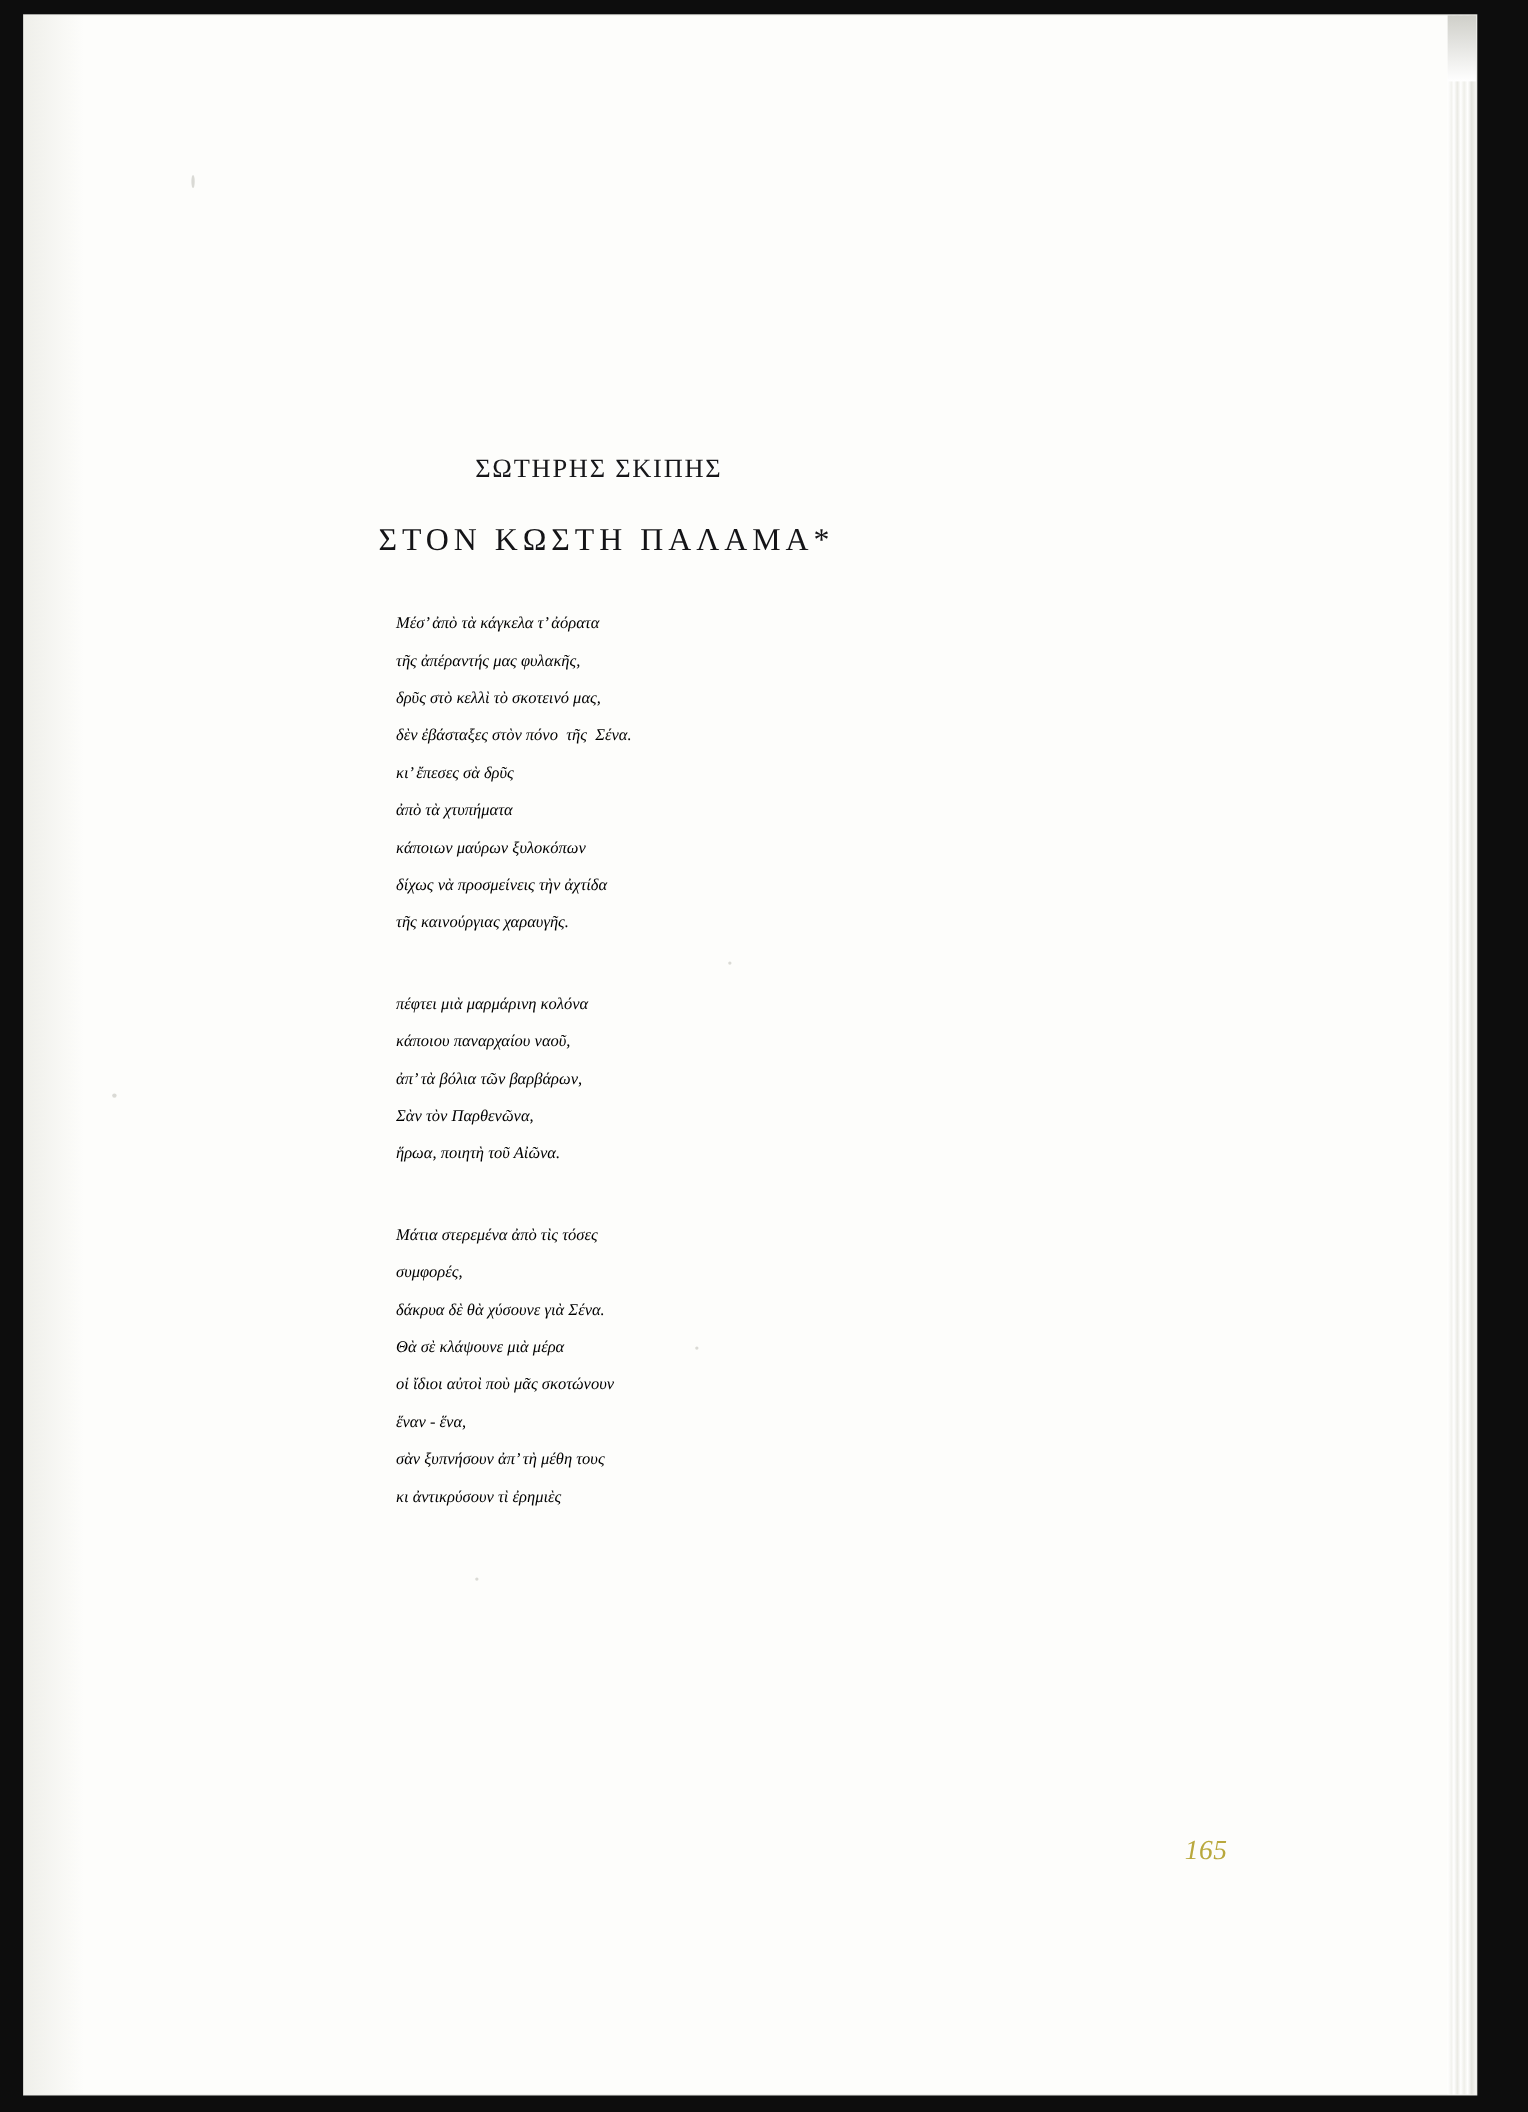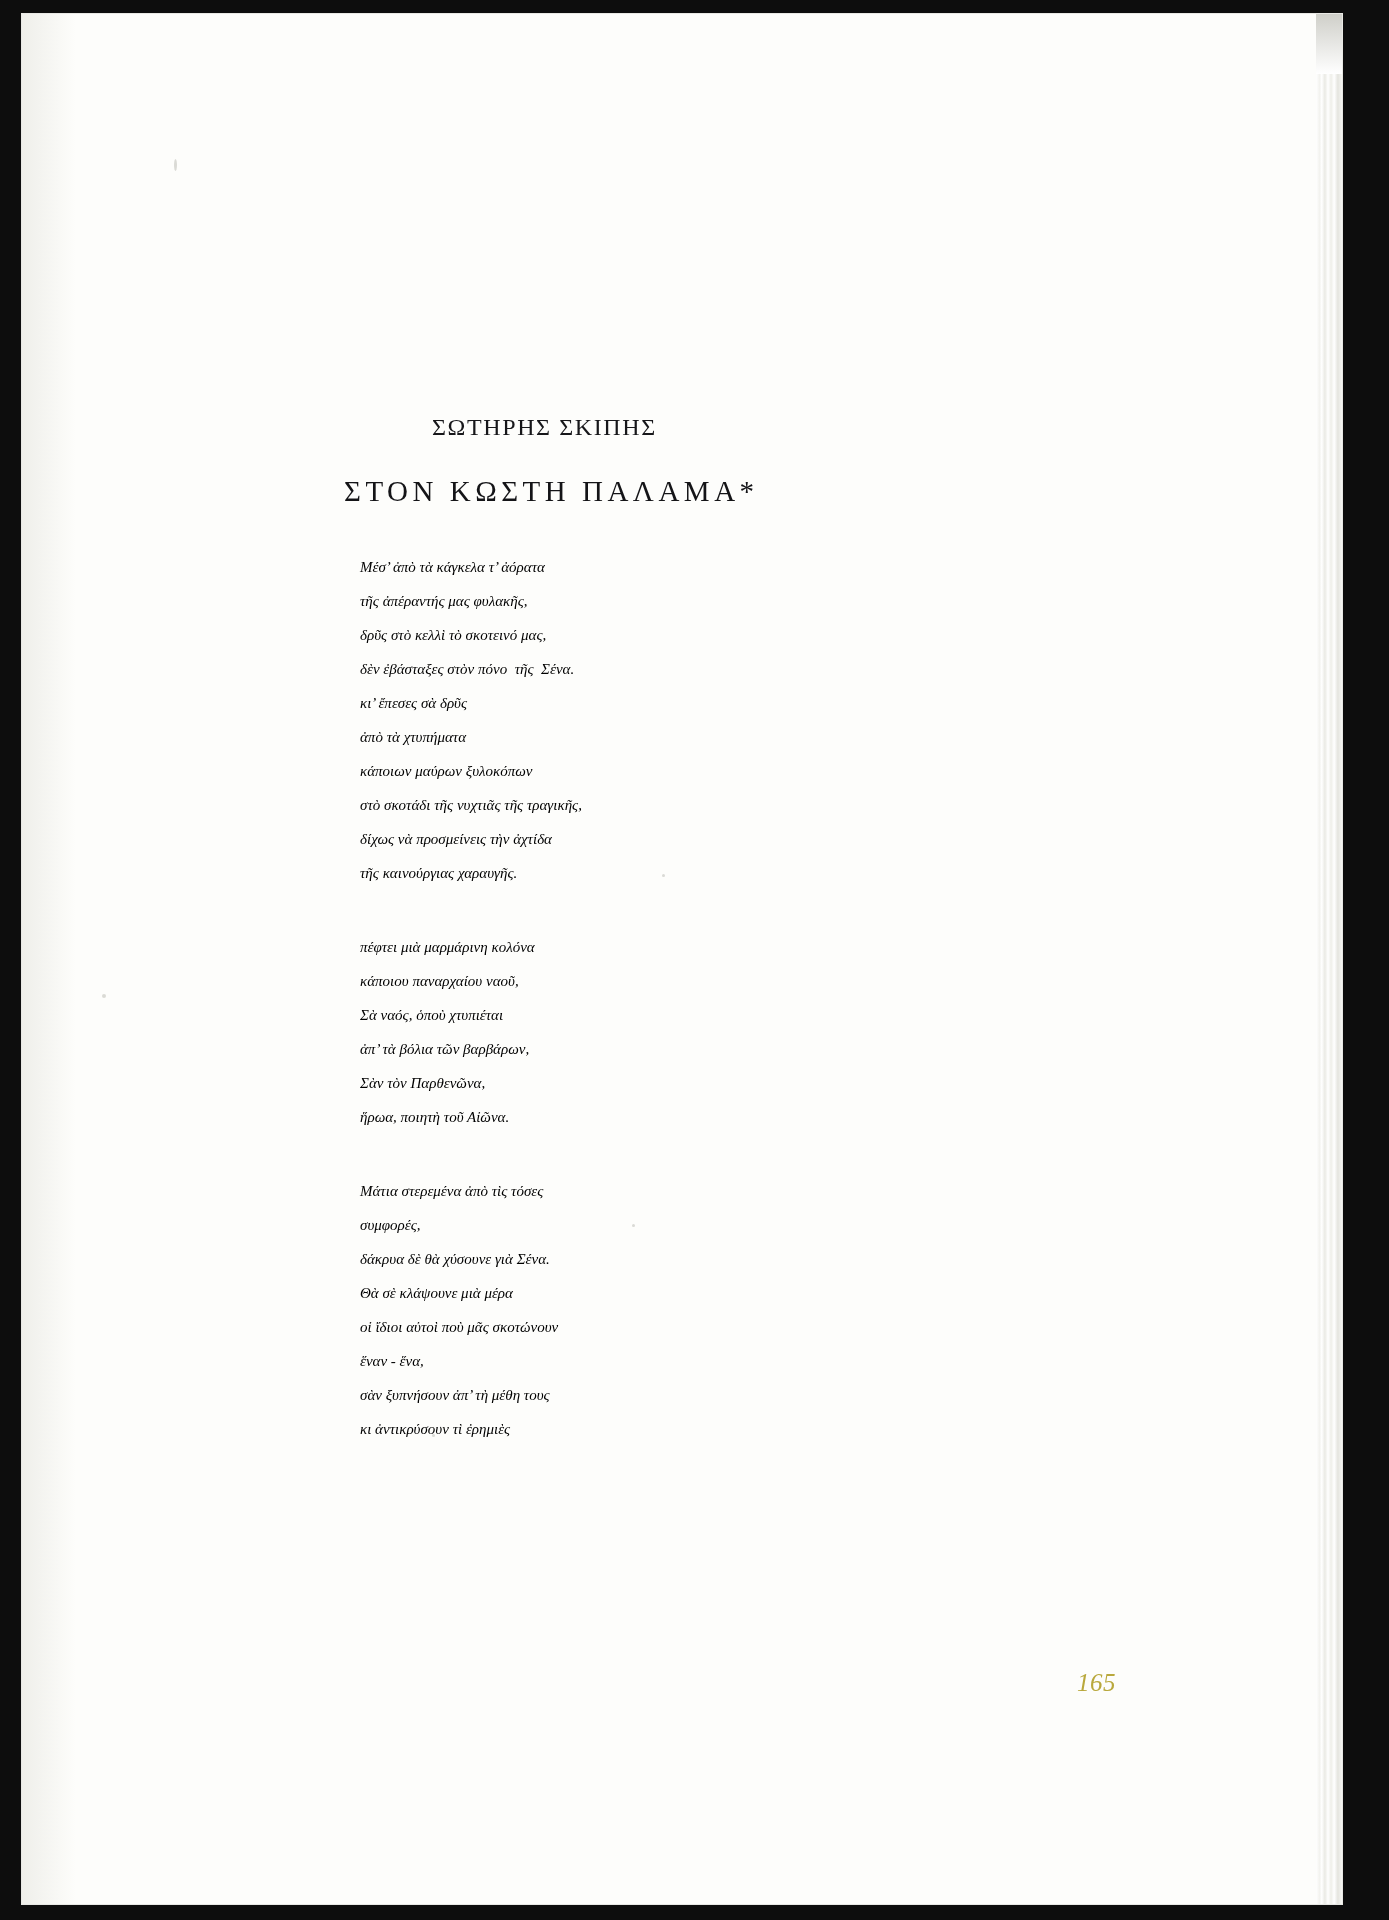--- a/index.html
+++ b/index.html
@@ -150,29 +150,27 @@
     <div class="title">ΣΤΟΝ ΚΩΣΤΗ ΠΑΛΑΜΑ*</div>
 
     <div class="stanza">
       <div class="line">Μέσ’ ἀπὸ τὰ κάγκελα τ’ ἀόρατα</div>
       <div class="line">τῆς ἀπέραντής μας φυλακῆς,</div>
       <div class="line">δρῦς στὸ κελλὶ τὸ σκοτεινό μας,</div>
       <div class="line">δὲν ἐβάσταξες στὸν πόνο  τῆς  Σένα.</div>
       <div class="line">κι’ ἔπεσες σὰ δρῦς</div>
       <div class="line">ἀπὸ τὰ χτυπήματα</div>
       <div class="line">κάποιων μαύρων ξυλοκόπων</div>
-      <div class="line">στὸ σκοτάδι τῆς νυχτιᾶς τῆς τραγικῆς,</div>
       <div class="line">δίχως νὰ προσμείνεις τὴν ἀχτίδα</div>
       <div class="line">τῆς καινούργιας χαραυγῆς.</div>
     </div>
 
     <div class="stanza">
       <div class="line">πέφτει μιὰ μαρμάρινη κολόνα</div>
       <div class="line">κάποιου παναρχαίου ναοῦ,</div>
-      <div class="line">Σὰ ναός, ὁποὺ χτυπιέται</div>
       <div class="line">ἀπ’ τὰ βόλια τῶν βαρβάρων,</div>
       <div class="line">Σὰν τὸν Παρθενῶνα,</div>
       <div class="line">ἥρωα, ποιητὴ τοῦ Αἰῶνα.</div>
     </div>
 
     <div class="stanza">
       <div class="line">Μάτια στερεμένα ἀπὸ τὶς τόσες</div>
       <div class="line">συμφορές,</div>
       <div class="line">δάκρυα δὲ θὰ χύσουνε γιὰ Σένα.</div>
       <div class="line">Θὰ σὲ κλάψουνε μιὰ μέρα</div>

